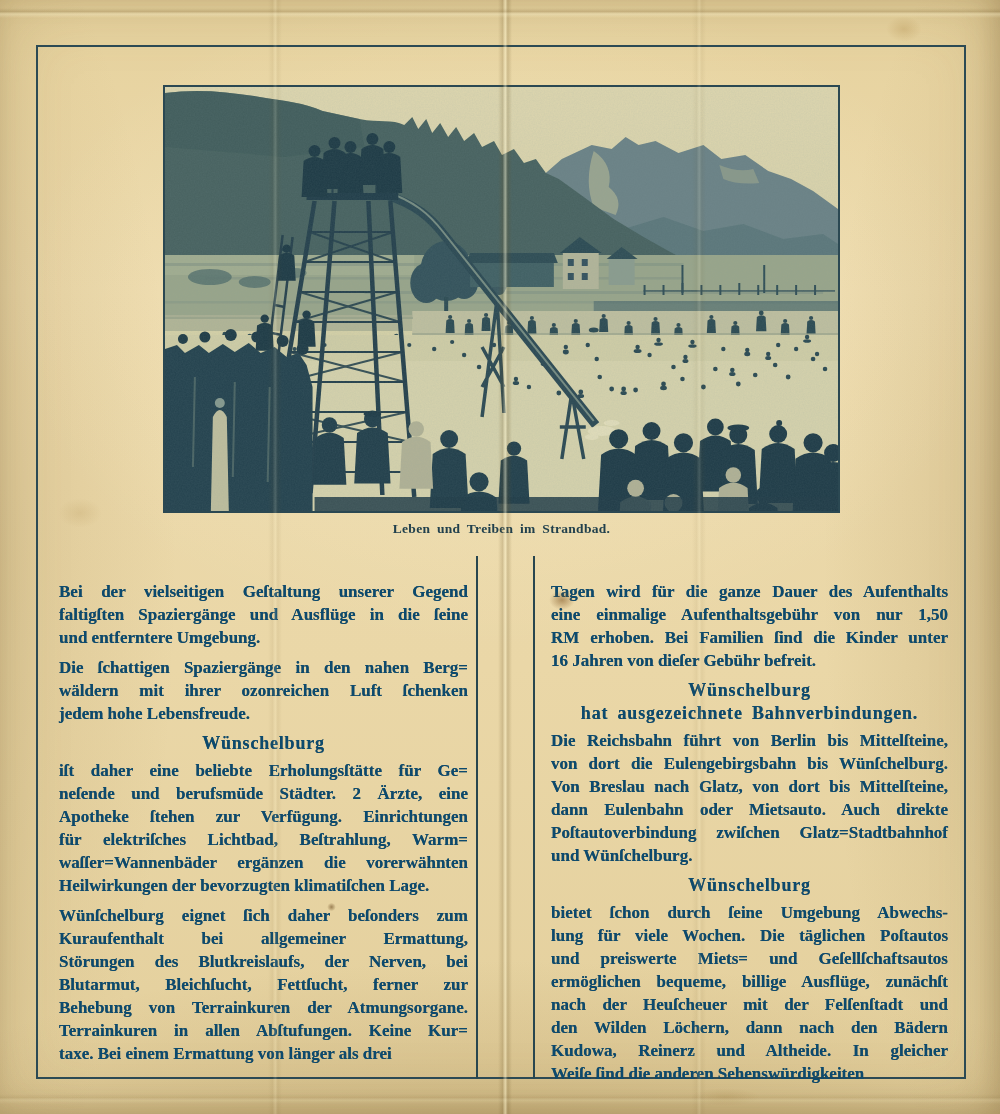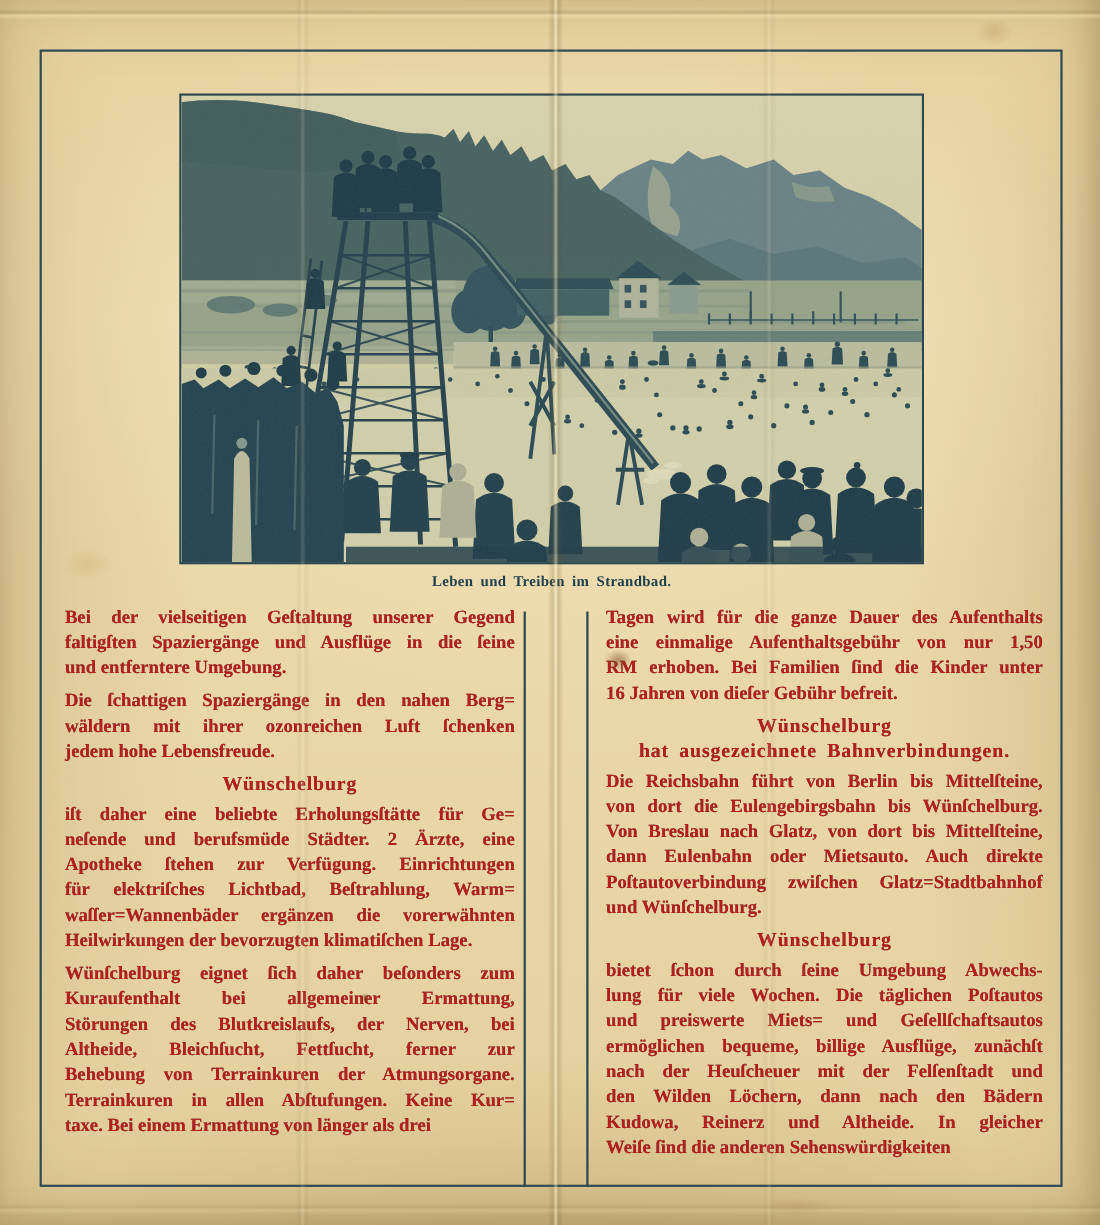--- a/index.html
+++ b/index.html
@@ -28,21 +28,21 @@
   .photo-wrap{
     position:absolute;left:163px;top:85px;width:677px;height:428px;
     border:2px solid #2b4852;box-sizing:border-box;background:#dcd6ab;
   }
   .photo-wrap svg{display:block;width:100%;height:100%;}
   .caption{
     position:absolute;left:163px;top:521px;width:677px;
     text-align:center;font-size:13.5px;font-weight:bold;color:#21404d;
     letter-spacing:.3px;word-spacing:3px;
   }
-  .col{position:absolute;top:549px;color:#b91c1c;}
+  .col{position:absolute;top:580px;color:#0c4a6e;}
   .col-left{left:59px;width:409px;}
   .col-right{left:551px;width:397px;}
   .para{margin:0 0 7px 0;}
   .heading{margin:6px 0 4px 0;}
   .line{
     font-size:17px;line-height:23px;font-weight:bold;
     text-align:justify;text-align-last:justify;
     text-shadow:0 0 .4px rgba(32,63,76,.75);
     white-space:normal;
   }
@@ -377,21 +377,21 @@
       <div class="line">neſende und berufsmüde Städter. 2 Ärzte, eine</div>
       <div class="line">Apotheke ſtehen zur Verfügung.  Einrichtungen</div>
       <div class="line">für elektriſches Lichtbad, Beſtrahlung, Warm=</div>
       <div class="line">waſſer=Wannenbäder ergänzen die vorerwähnten</div>
       <div class="line last">Heilwirkungen der bevorzugten klimatiſchen Lage.</div>
     </div>
     <div class="para">
       <div class="line">Wünſchelburg eignet ſich daher beſonders zum</div>
       <div class="line">Kuraufenthalt bei allgemeiner Ermattung,</div>
       <div class="line">Störungen des Blutkreislaufs, der Nerven, bei</div>
-      <div class="line">Altheide, Bleichſucht, Fettſucht, ferner zur</div>
+      <div class="line">Blutarmut, Bleichſucht, Fettſucht, ferner zur</div>
       <div class="line">Behebung von Terrainkuren der Atmungsorgane.</div>
       <div class="line">Terrainkuren in allen Abſtufungen.  Keine Kur=</div>
       <div class="line last">taxe.  Bei einem Ermattung von länger als drei</div>
     </div>
   </div>
 <div class="col col-right">
     <div class="para">
       <div class="line">Tagen wird für die ganze Dauer des Aufenthalts</div>
       <div class="line">eine einmalige Aufenthaltsgebühr von nur 1,50</div>
       <div class="line">RM erhoben.  Bei Familien ſind die Kinder unter</div>

